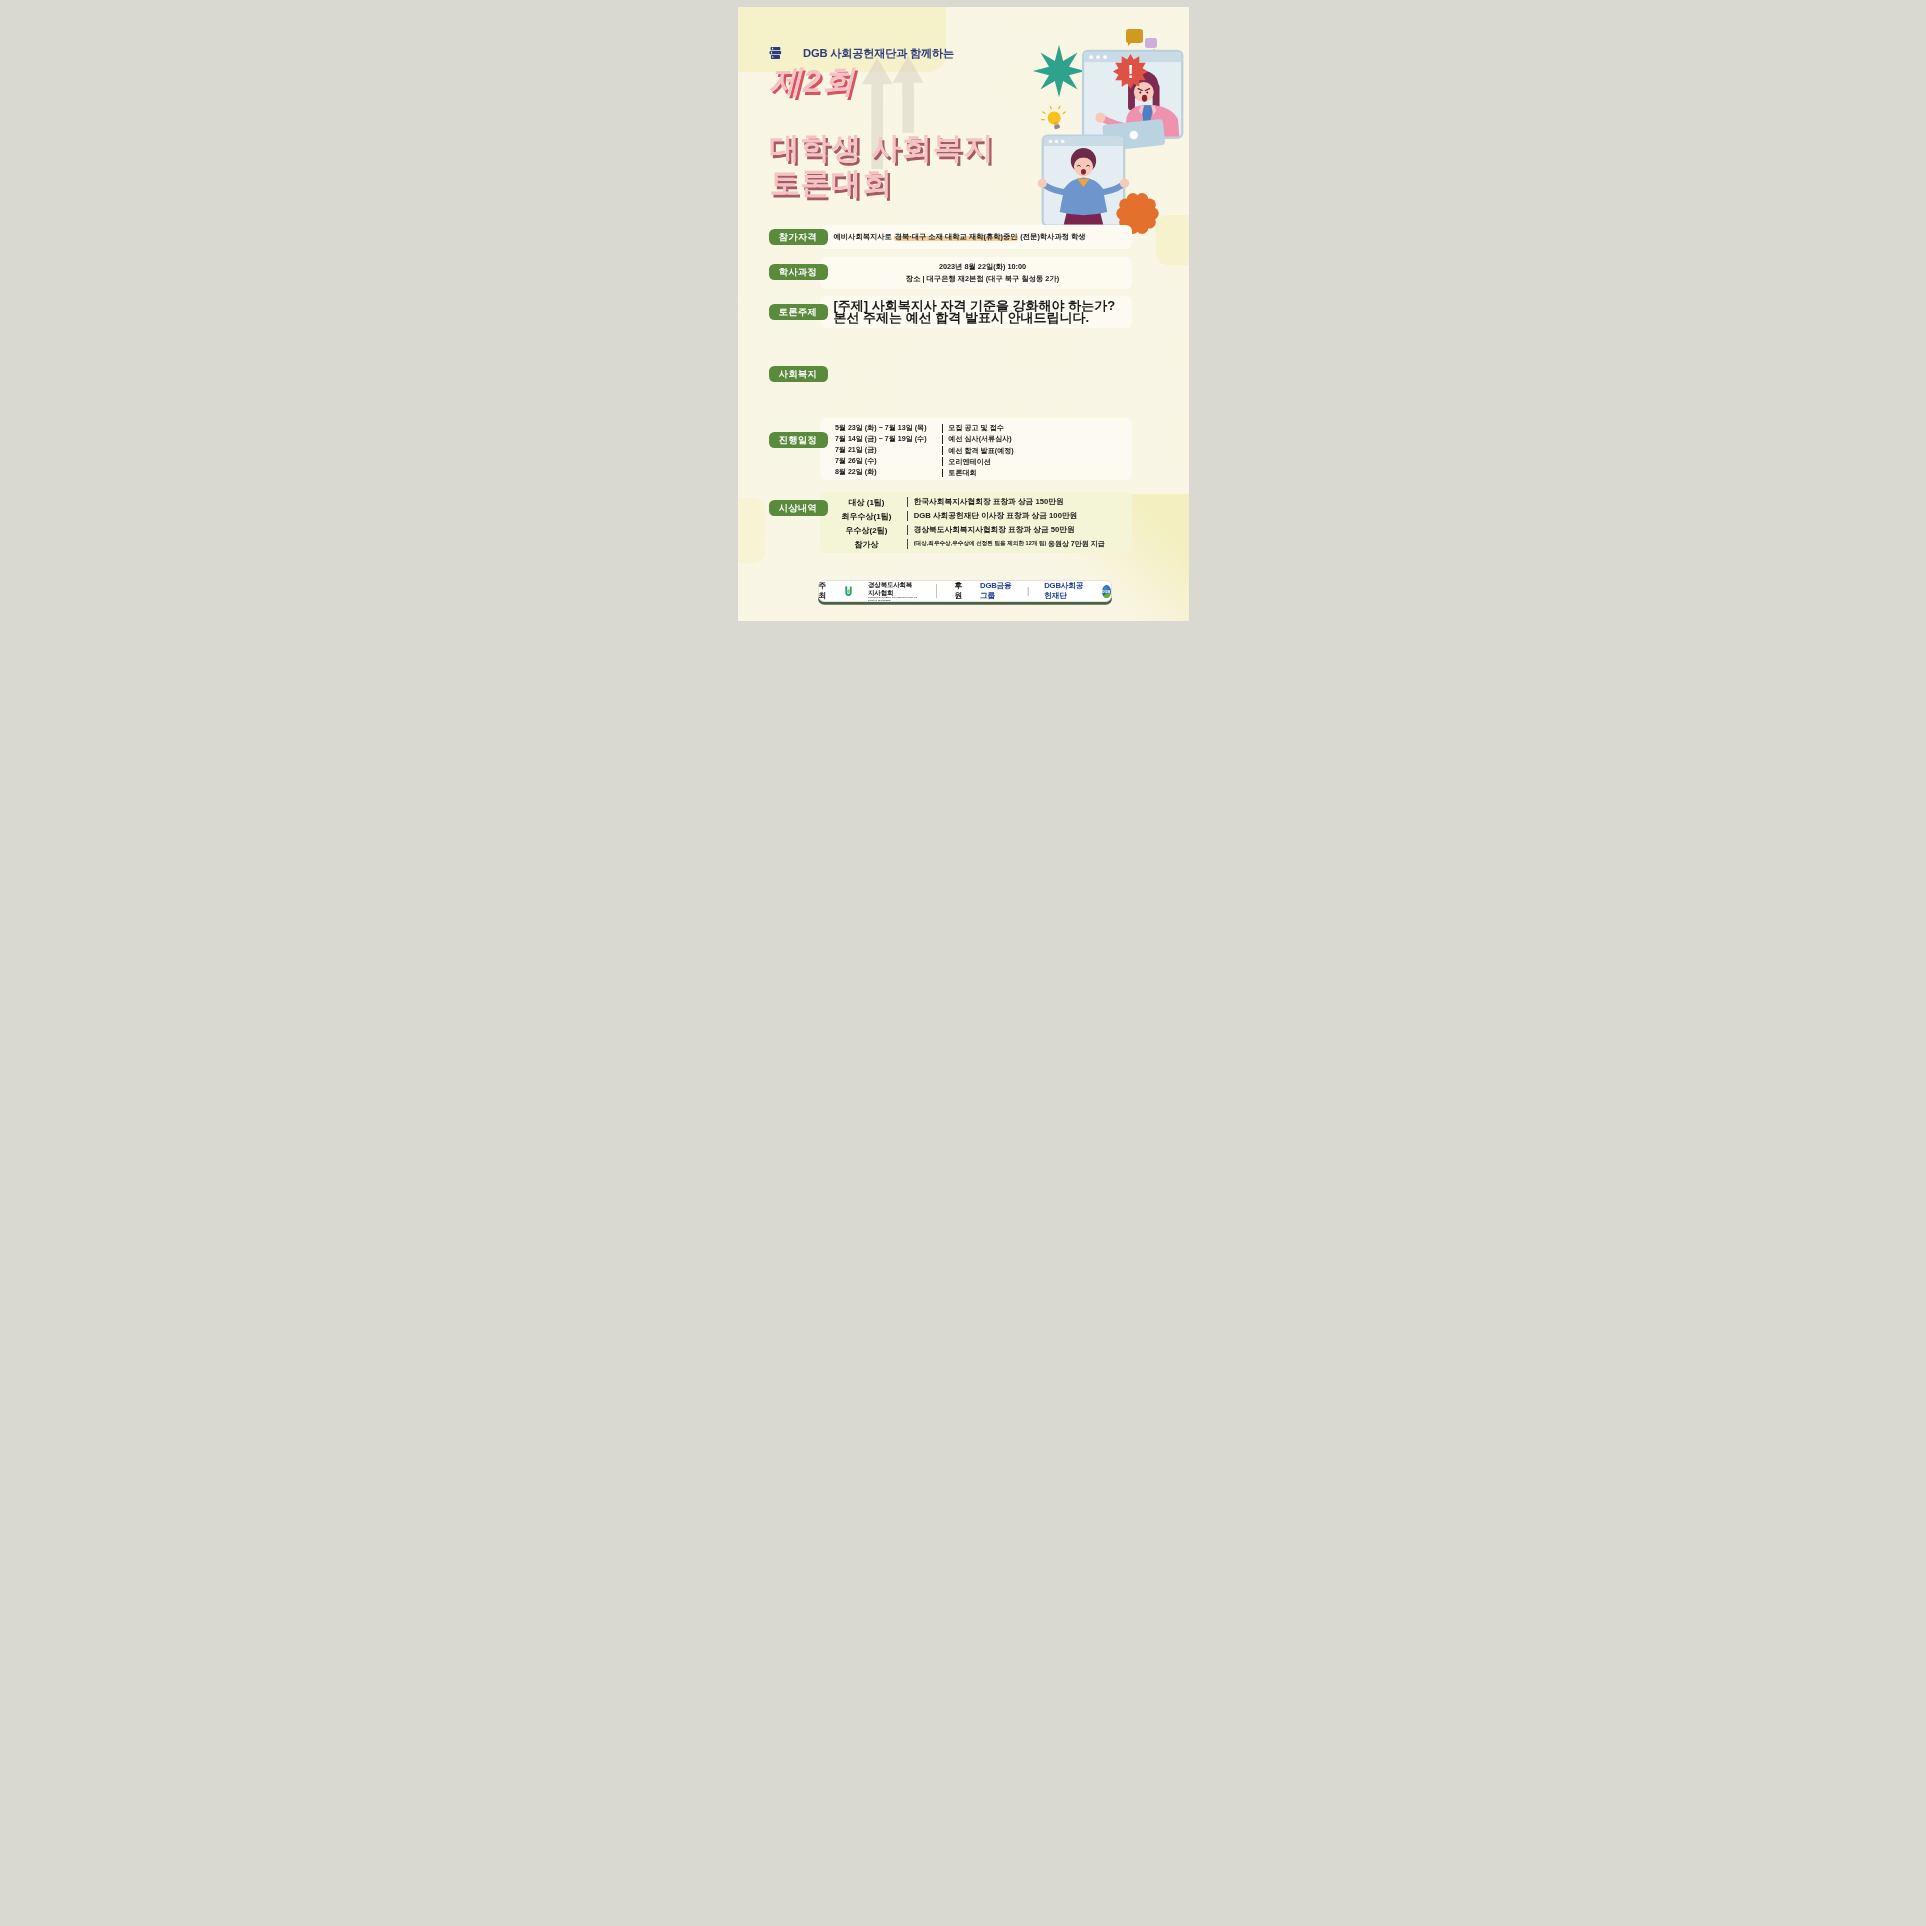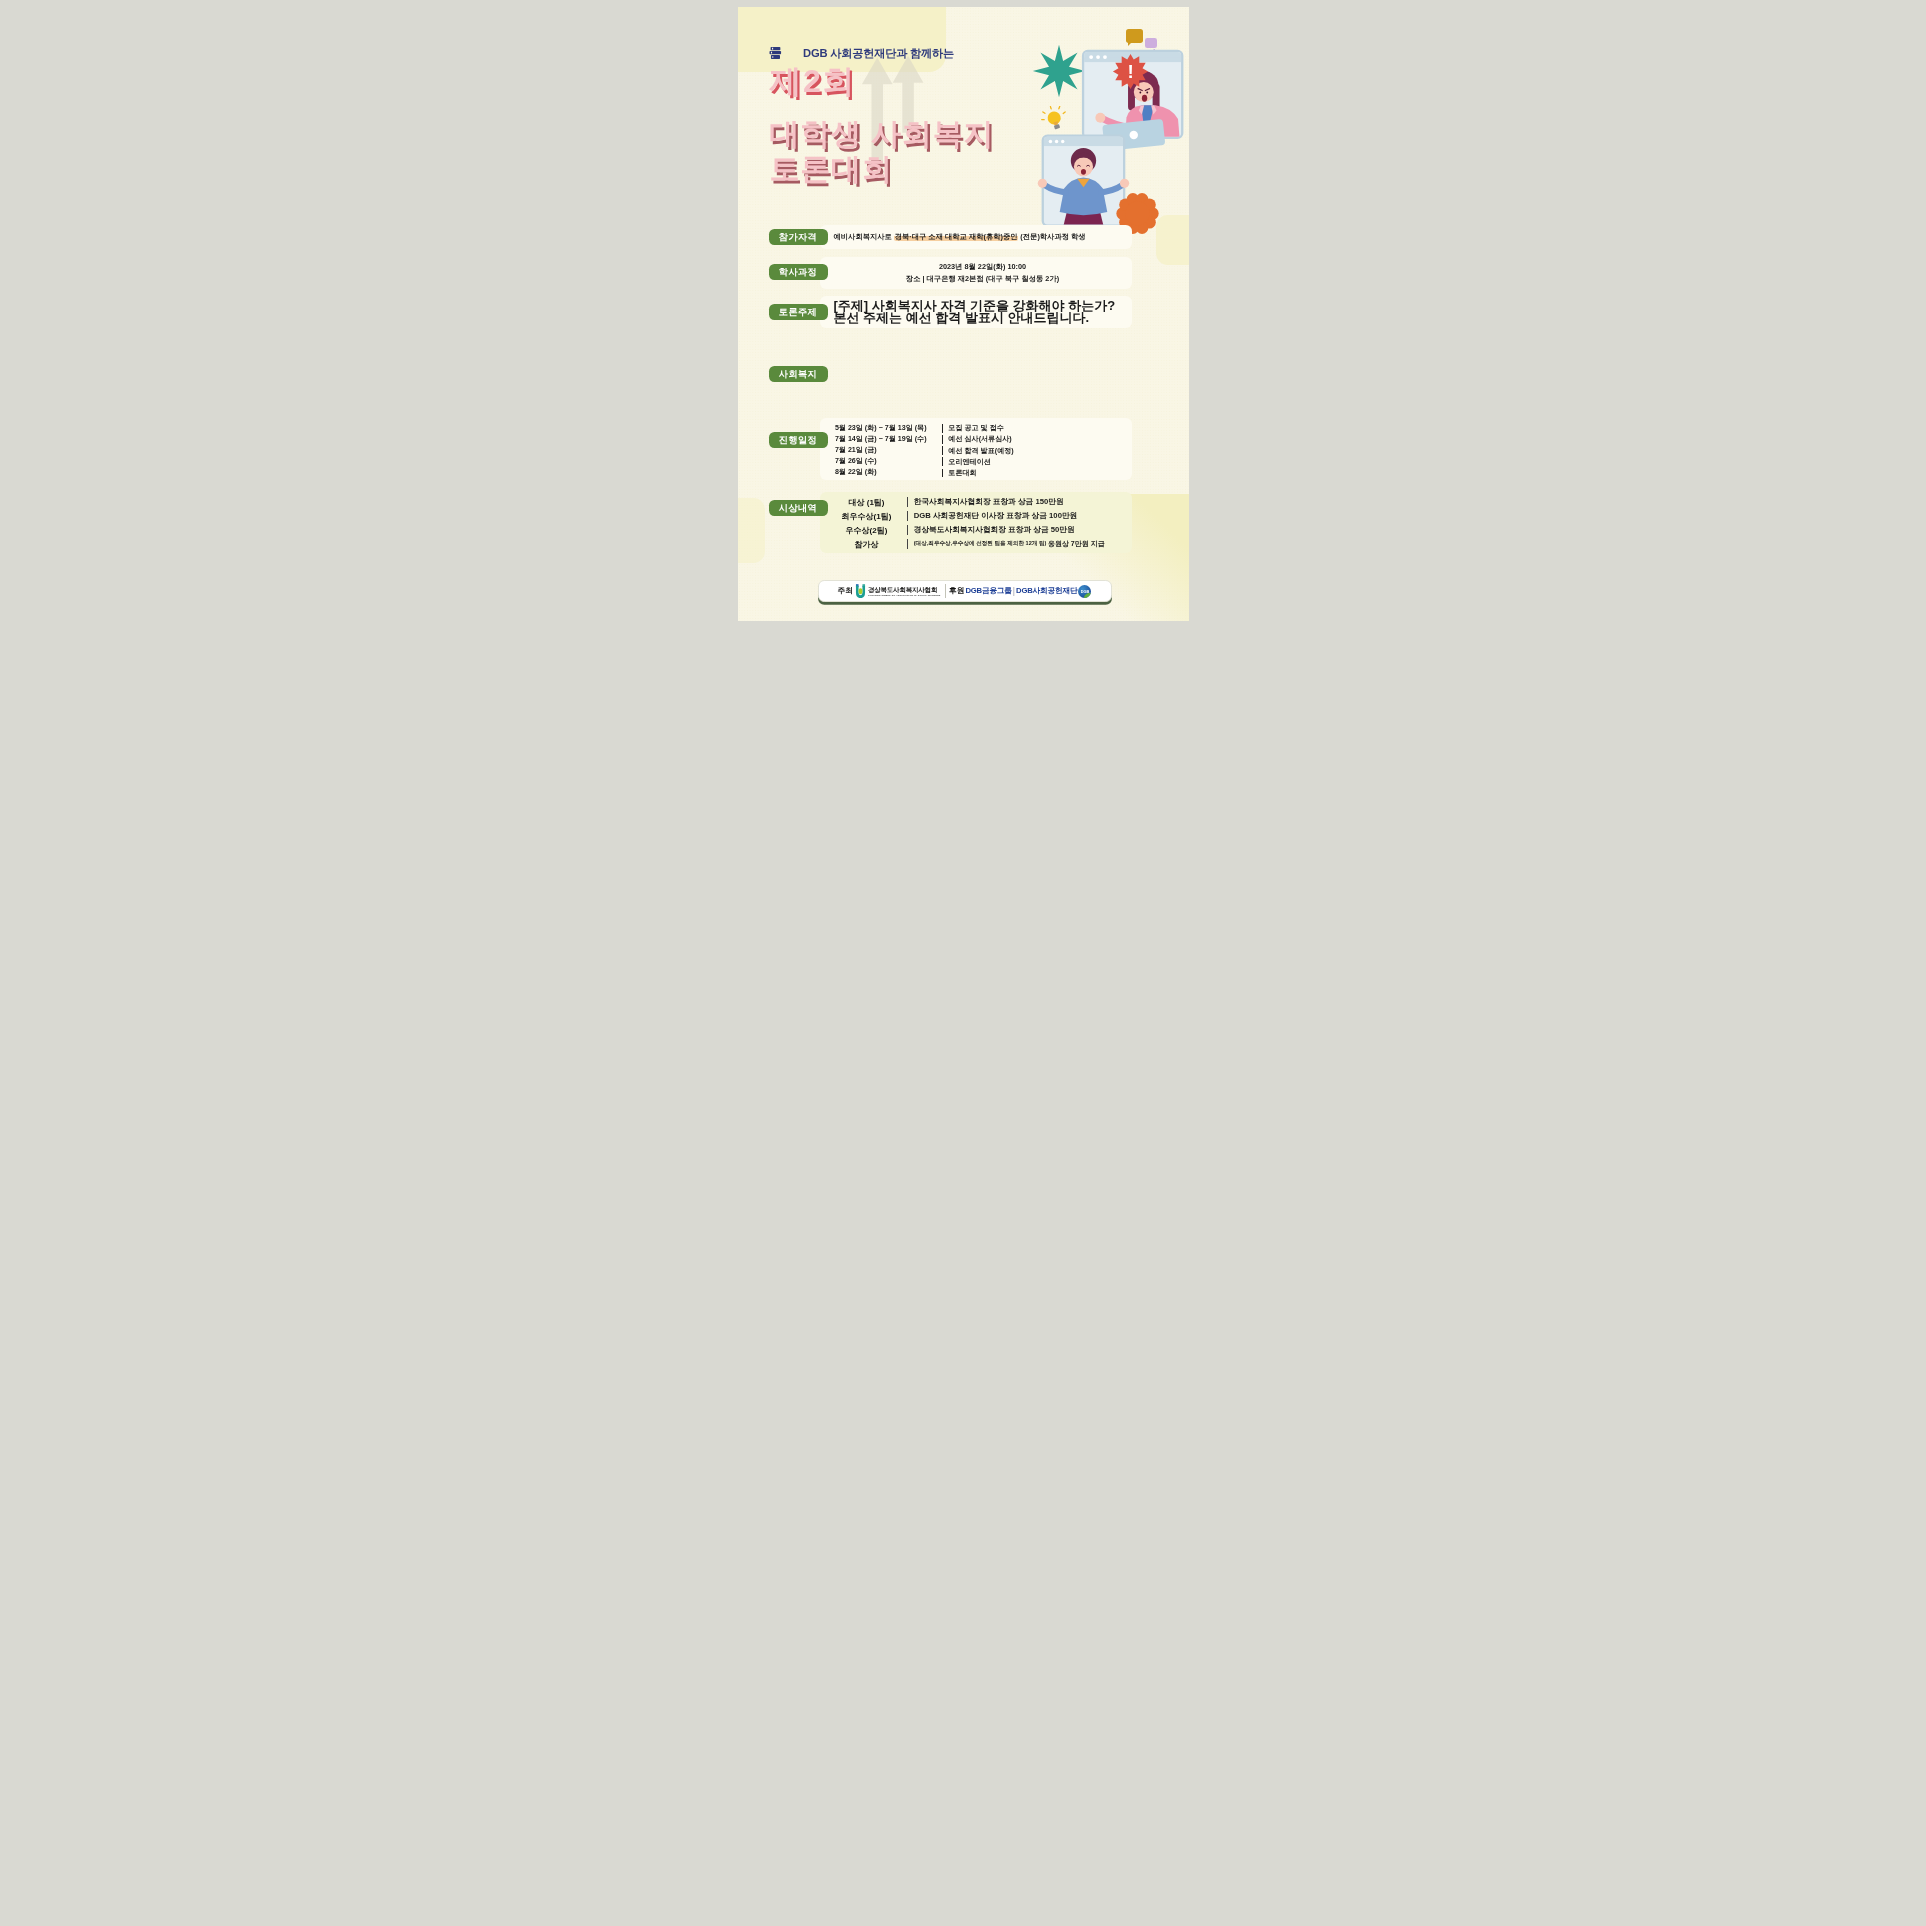--- a/index.html
+++ b/index.html
@@ -21,21 +21,21 @@
   .ghost-arrows { position:absolute; left:114px; top:45px; width:89px; height:127px; opacity:.6; z-index:1; }
 
   
   .brand { position:absolute; left:30px; top:39px; display:flex; align-items:center; gap:21px; z-index:3; }
   .brand-logo { width:14.6px; height:12.3px; }
   .brand-text { font-size:11.2px; font-weight:800; color:#2e3a7c; letter-spacing:-0.2px; }
 
   
   .title { position:absolute; left:32px; top:58px; z-index:3; line-height:1; }
   .title div { font-weight:800; color:#f5c2c6; }
-  .t1 { font-size:32px; letter-spacing:1.5px; text-shadow:2.3px 2.7px 0 #d7545e; margin-bottom:22px; }
+  .t1 { font-size:32px; letter-spacing:1.5px; text-shadow:2.3px 2.7px 0 #d7545e; margin-bottom:36px;font-style:italic; }
   .t2 { font-size:30px; letter-spacing:0.8px; text-shadow:2.3px 2.7px 0 #a65a61; margin-bottom:5.4px; }
   .t3 { font-size:30px; letter-spacing:0.8px; text-shadow:2.3px 2.7px 0 #a65a61; }
 
   
   .illus { position:absolute; inset:0; z-index:1; }
   .star-teal { position:absolute; left:294px; top:37px; width:54px; height:54px; }
   .scene { position:absolute; }
   .scene-1 { left:327px; top:42px; width:123px; height:100px; }
   .scene-2 { left:297px; top:126px; width:100px; height:96px; }
   .spiky { position:absolute; left:373px; top:45px; width:39px; height:39px; }
@@ -70,21 +70,21 @@
   .p-awards { top:485px; height:61px; background:#f4f4d6; padding:3.1px 0 0 7px; }
   .aw-row { display:flex; align-items:center; height:14px; }
   .aw-name { width:80px; text-align:center; font-weight:800; font-size:8px; color:#111; }
   .aw-desc { border-left:0.8px solid #444; padding-left:6.2px; height:10.4px; display:flex; align-items:center; font-size:7.7px; font-weight:600; color:#1b1b1b; }
   .aw-desc .small { font-size:5.6px; font-weight:700; margin-right:1.5px; }
   .aw-desc .rest { font-size:7px; font-weight:800; }
 
   
   .footer { position:absolute; left:80px; top:573px; width:294px; height:22.3px; background:#fff;
     border:0.8px solid #e2e2d6; border-radius:6.2px; box-shadow:0 2.7px 0 #4c6243;
-    display:flex; align-items:center; justify-content:center; gap:1px; z-index:3; }
+    display:flex; align-items:center; justify-content:center; gap:15px; z-index:3; }
   .f-label { font-size:7.7px; font-weight:900; color:#111; }
   .assoc-logo { width:13px; height:14.6px; }
   .assoc { display:flex; flex-direction:column; line-height:1.15; }
   .assoc-name { font-size:6.5px; font-weight:900; color:#111; letter-spacing:-0.2px; }
   .assoc-cap { font-size:2.3px; font-weight:700; color:#333; letter-spacing:0.1px; }
   .v-div { width:0.4px; height:14px; background:#c3c3b8; margin:0 3.1px; }
   .dgb-text { font-size:7.7px; font-weight:900; color:#1d3f96; letter-spacing:-0.2px; }
   .dgb-sep { color:#9a9aa8; font-size:8.5px; font-weight:400; }
   .dgb-circle { position:relative; width:13px; height:13px; border-radius:50%;
     background:radial-gradient(circle at 35% 30%, #3c8ecb, #1b4e9b 75%);

